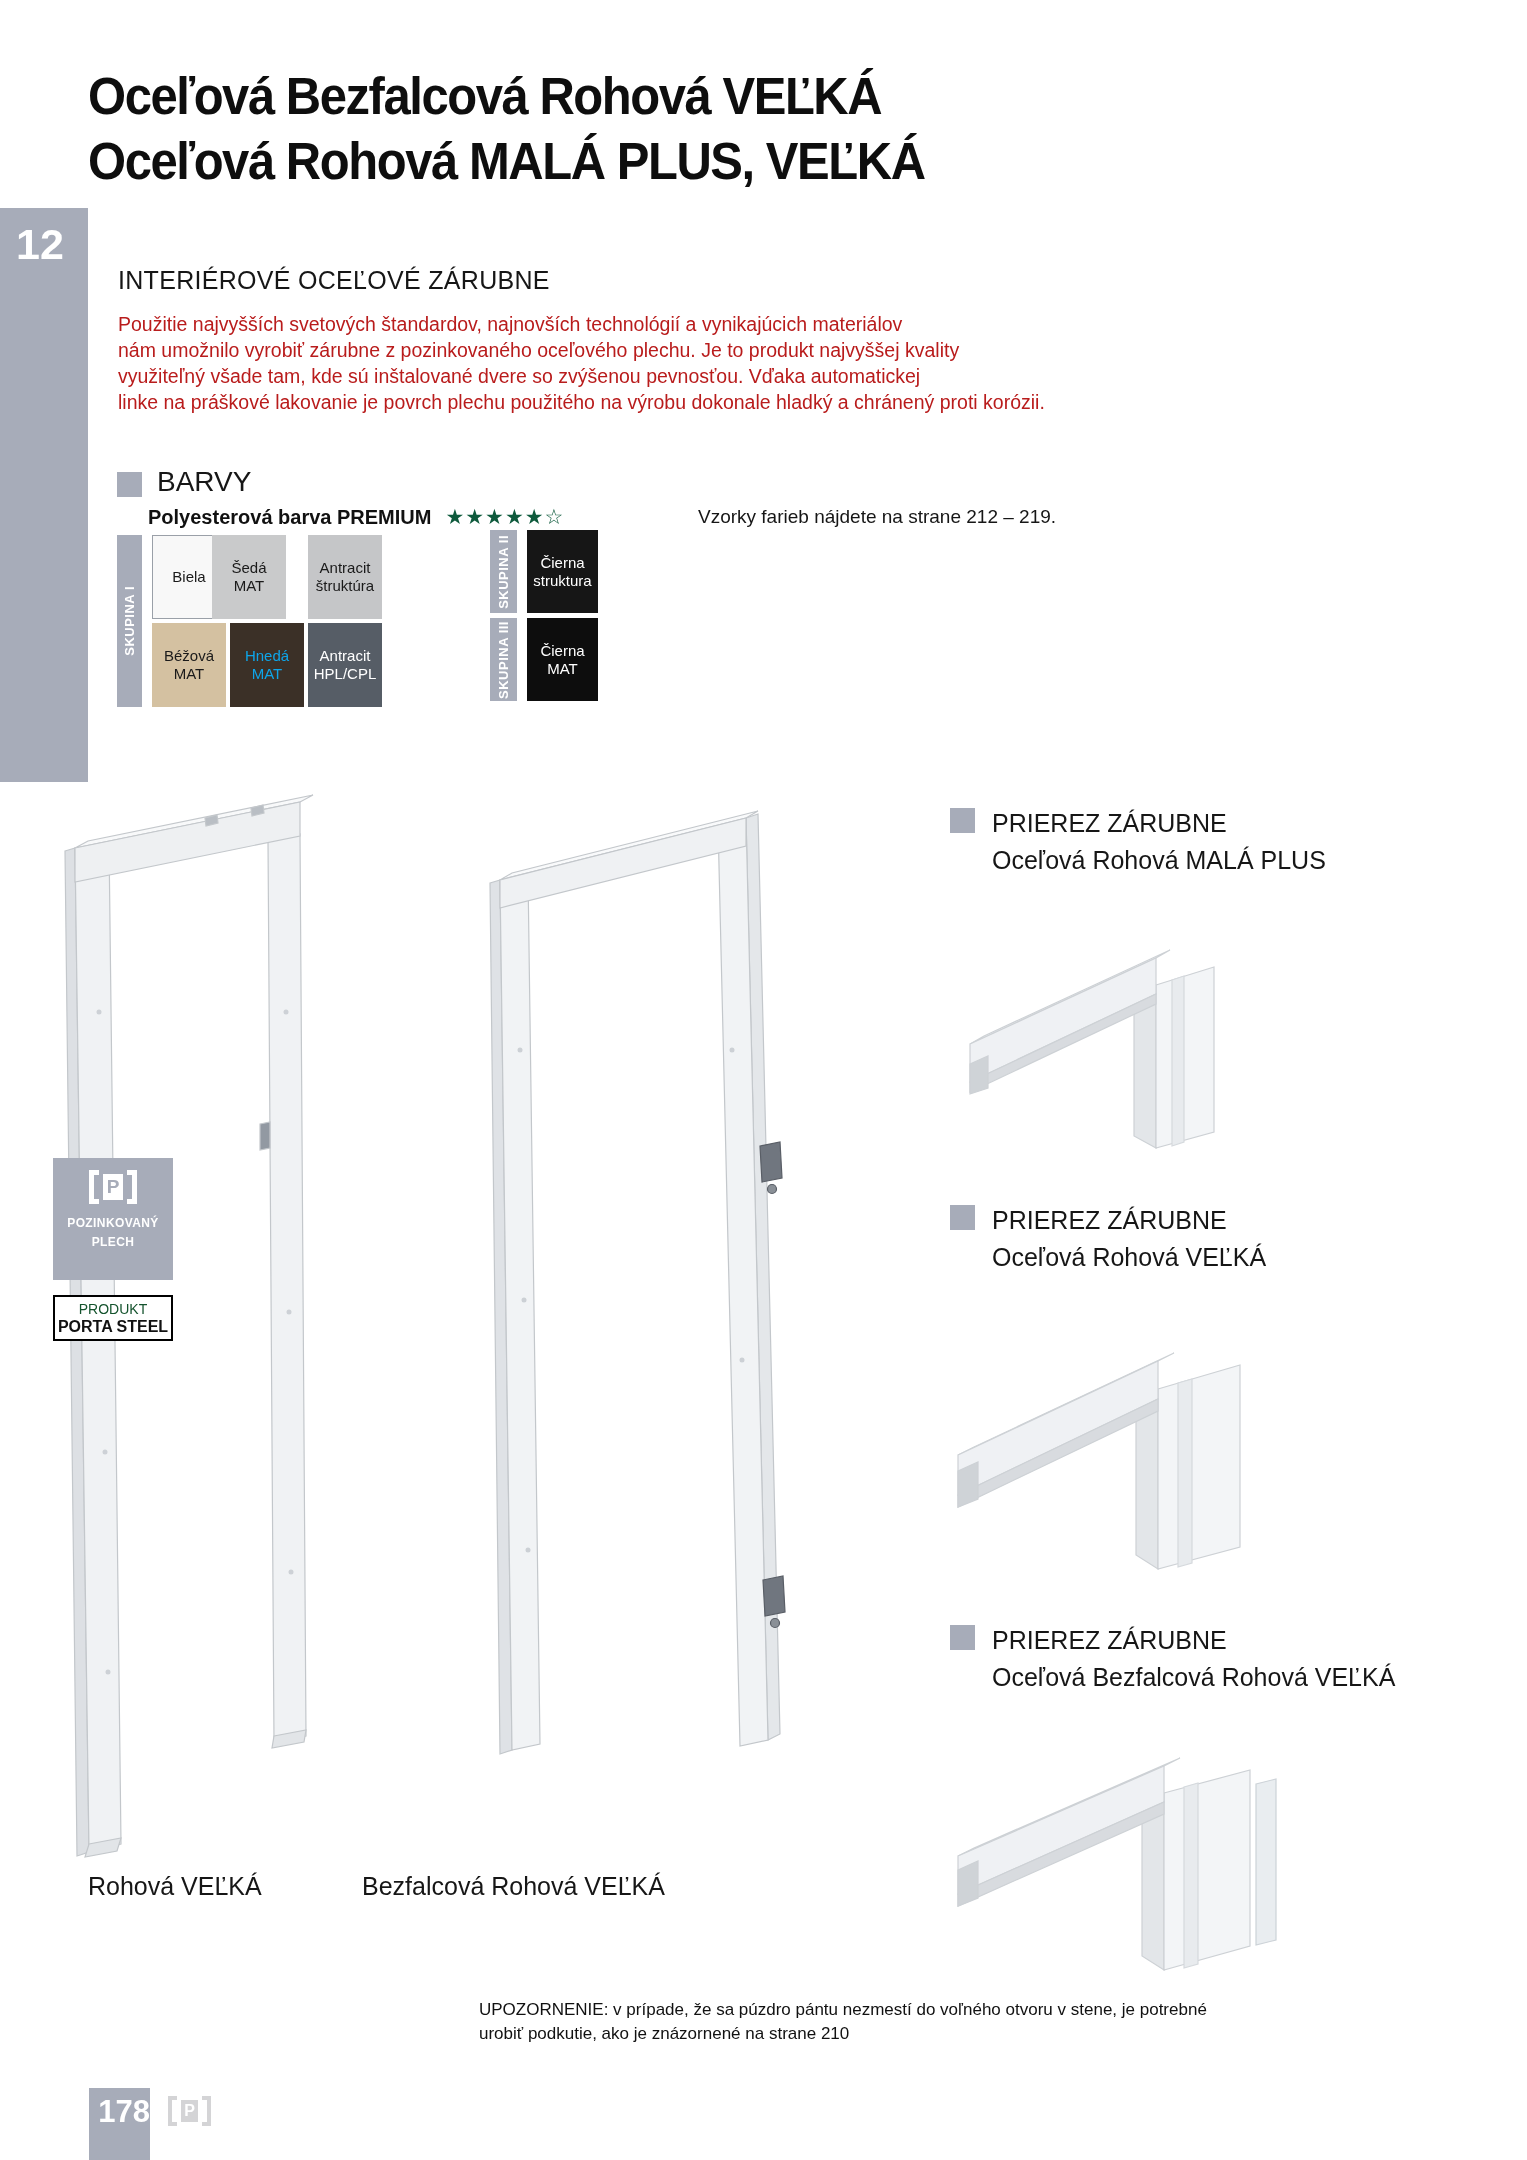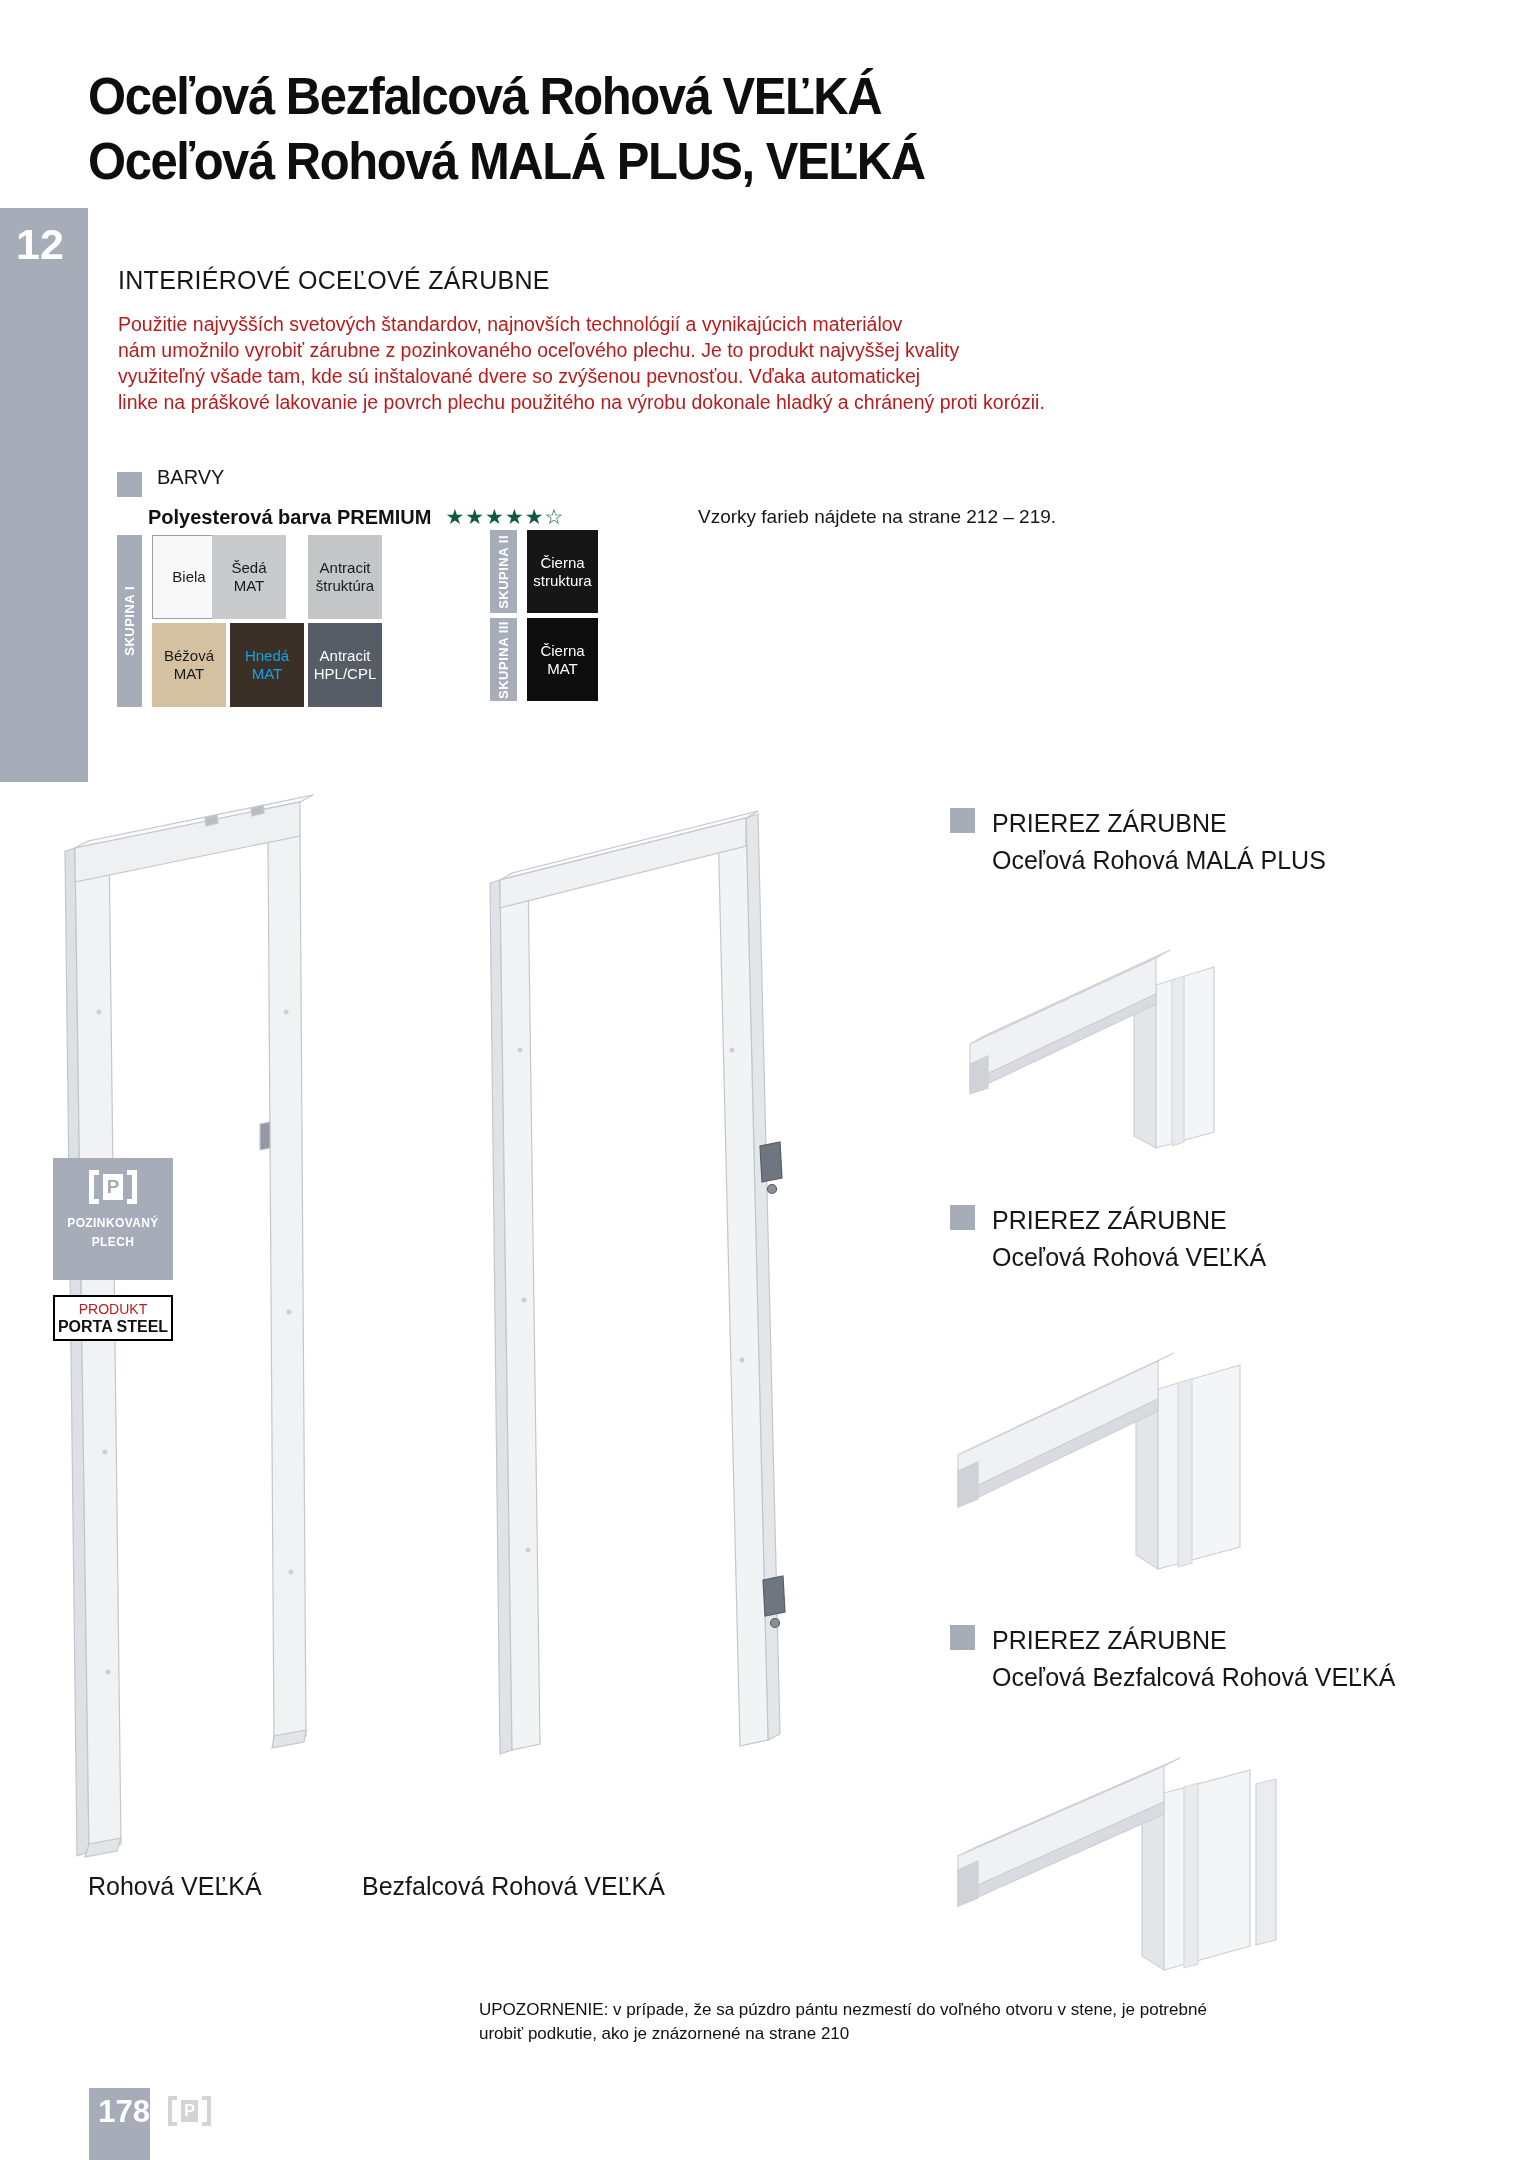--- a/index.html
+++ b/index.html
@@ -18,21 +18,21 @@
   .chapter-tab{left:0;top:208px;width:88px;height:574px;background:#a7acb9;}
   .chapter-num{position:absolute;left:16px;top:12px;color:#fff;font-size:43px;font-weight:bold;}
 
   
   .sec-heading{left:118px;top:266px;font-size:25px;color:#161616;letter-spacing:.3px;}
   .intro{left:118px;top:311px;width:930px;font-size:19.5px;line-height:26px;color:#b91c1c;}
 
   
   .bullet{width:25px;height:25px;background:#a7acb9;}
   .barvy-bullet{left:117px;top:472px;}
-  .barvy-title{left:157px;top:466px;font-size:20px;color:#161616;}
+  .barvy-title{left:157px;top:466px;font-size:28px;color:#161616;}
   .premium-row{left:148px;top:505px;font-size:20px;font-weight:bold;color:#111;}
   .stars{color:#0e5a3c;font-size:21px;font-weight:normal;letter-spacing:1px;margin-left:14px;}
   .samples-note{left:698px;top:506px;font-size:19px;color:#161616;}
 
   
   .swgrid{left:117px;top:530px;width:490px;height:180px;}
   .vbar{position:absolute;background:#a7acb9;display:flex;align-items:center;justify-content:center;}
   .vbar span{writing-mode:vertical-rl;transform:rotate(180deg);color:#fff;font-weight:bold;
     font-size:13px;letter-spacing:.5px;}
   .bar1{left:0;top:5px;width:25px;height:172px;}
@@ -63,21 +63,21 @@
   .plogo{display:flex;align-items:center;justify-content:center;gap:4px;margin-top:12px;}
   .pl-left,.pl-right{width:10px;height:34px;border:5px solid #fff;box-sizing:border-box;}
   .pl-left{border-right:none;}
   .pl-right{border-left:none;}
   .pl-box{width:20px;height:26px;background:#fff;color:#a7acb9;font-weight:bold;font-size:19px;
     display:flex;align-items:center;justify-content:center;}
   .galv-text{margin-top:10px;color:#fff;font-weight:bold;font-size:12px;line-height:19px;
     text-align:center;letter-spacing:.4px;}
   .product-badge{left:53px;top:1295px;width:120px;height:46px;background:#fff;border:2px solid #000;
     box-sizing:border-box;z-index:5;display:flex;flex-direction:column;align-items:center;justify-content:center;}
-  .product-badge .l1{font-size:14px;color:#b91c1c;}
+  .product-badge .l1{font-size:14px;color:#14532d;}
   .product-badge .l2{font-size:16px;font-weight:bold;color:#111;margin-top:1px;}
 
   
   .caption{font-size:25px;color:#161616;}
   .cap1{left:88px;top:1872px;}
   .cap2{left:362px;top:1872px;}
   .warning{left:479px;top:1998px;width:810px;font-size:17px;line-height:24px;color:#111;}
 
   
   .footer-box{left:89px;top:2088px;width:61px;height:72px;background:#a7acb9;

